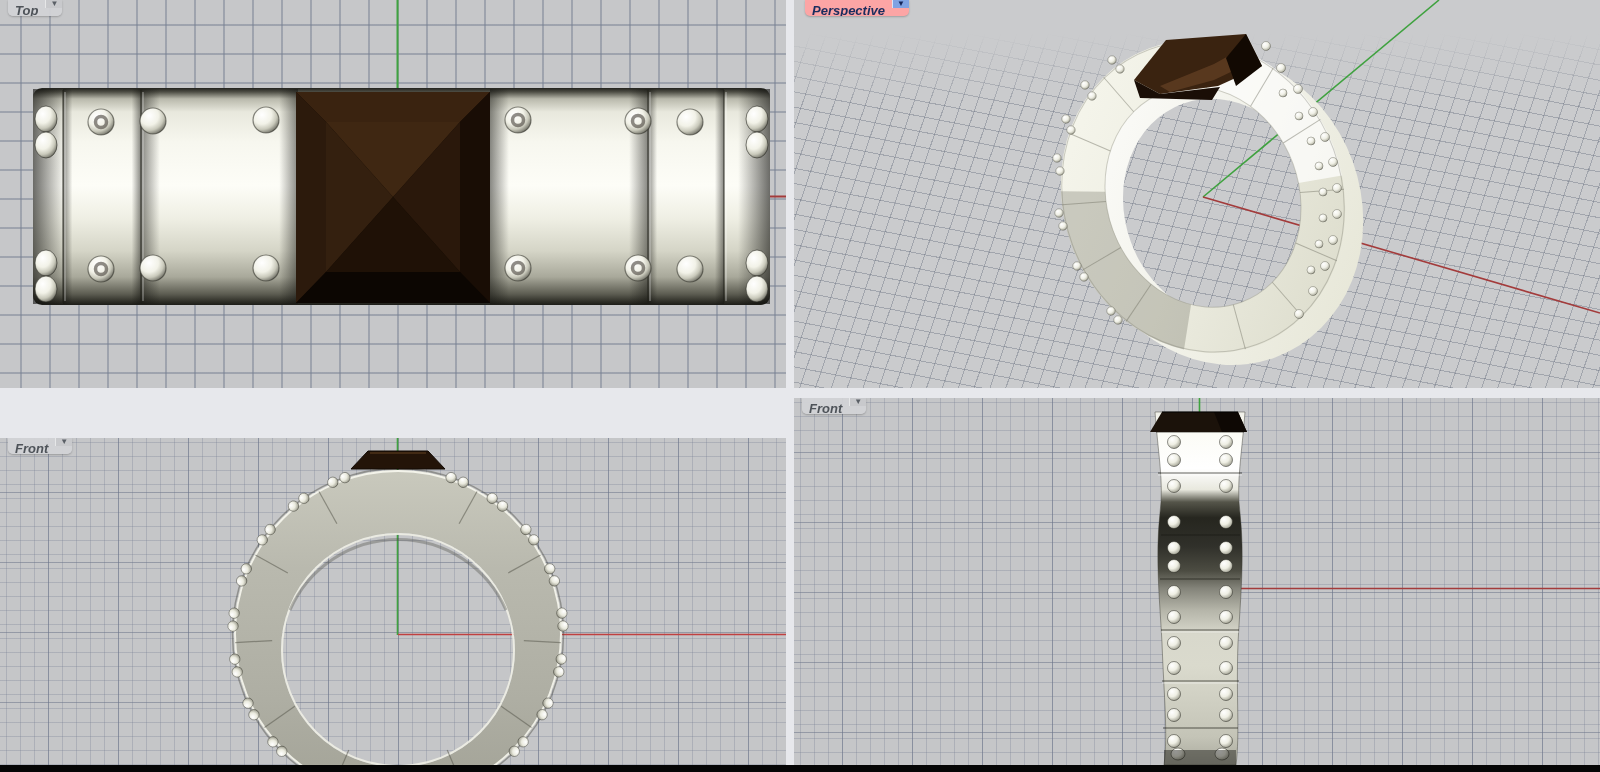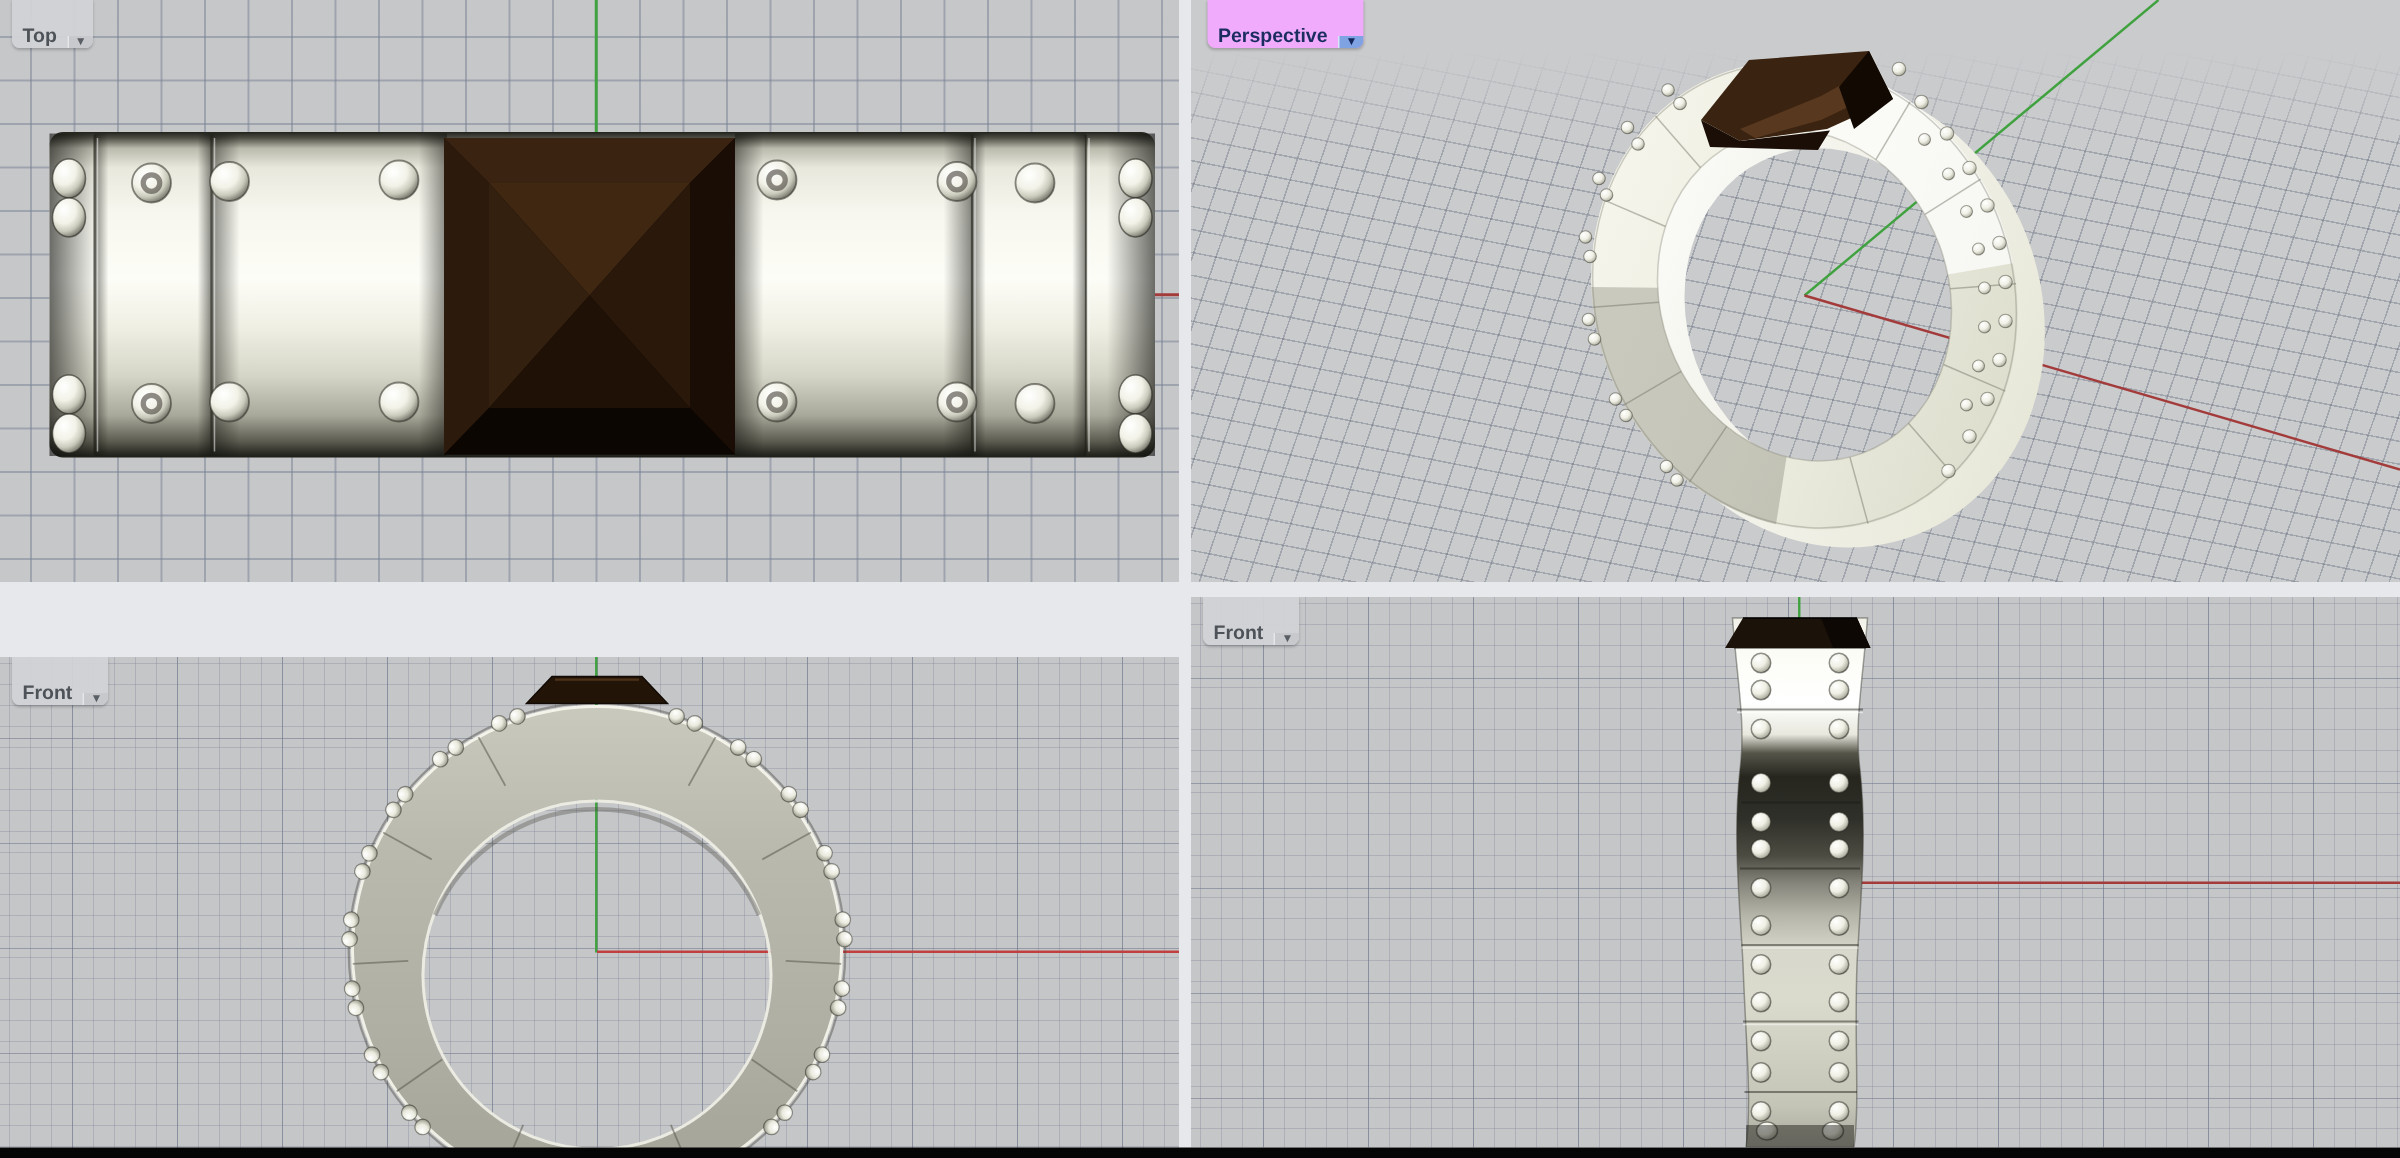--- a/index.html
+++ b/index.html
@@ -40,32 +40,32 @@
       repeating-linear-gradient(191deg, rgba(100,108,124,.40) 0 1px, transparent 1px 15px),
       repeating-linear-gradient(109deg, rgba(100,108,124,.40) 0 1px, transparent 1px 15px);
   }
   .persp-fade{
     position:absolute;left:0;right:0;top:34px;height:70px;
     background:linear-gradient(#cacbcd, rgba(202,203,205,0));
   }
 
   
   .vtab{
-    position:absolute;top:0;left:8px;height:32px;display:flex;align-items:flex-end;
+    position:absolute;top:0;left:8px;height:16px;display:flex;align-items:flex-start;
     border-radius:0 0 5px 5px;overflow:hidden;font-weight:bold;font-size:13px;
-    box-shadow:0 1px 2px rgba(0,0,0,.22);cursor:default;z-index:5;
+    box-shadow:0 1px 2px rgba(0,0,0,.22);cursor:default;z-index:5;font-style:italic;
   }
   .vtab .txt{padding:2px 7px 0 7px;line-height:17px;}
   .vtab .arr{
     width:16px;display:flex;align-items:center;justify-content:center;
     font-size:8px;line-height:1;border-left:1px solid rgba(255,255,255,.55);
   }
   .vtab.inactive{background:rgba(210,211,214,.95);color:#4e5359;}
   .vtab.inactive .arr{background:rgba(199,200,203,.95);color:#5a5f66;}
-  .vtab.active{background:#f0abfc;color:#1b2d5e;}
+  .vtab.active{background:#fca5a5;color:#1b2d5e;}
   .vtab.active .arr{background:#7fa2e2;color:#14255a;border-left-color:rgba(255,255,255,.7);}
 
   svg.canvas{position:absolute;inset:0;z-index:2;}
   .black-bar{position:absolute;left:0;top:765px;width:1600px;height:7px;background:#050505;z-index:6;}
 </style>
 </head>
 <body>
 
 <div class="stage">
 

